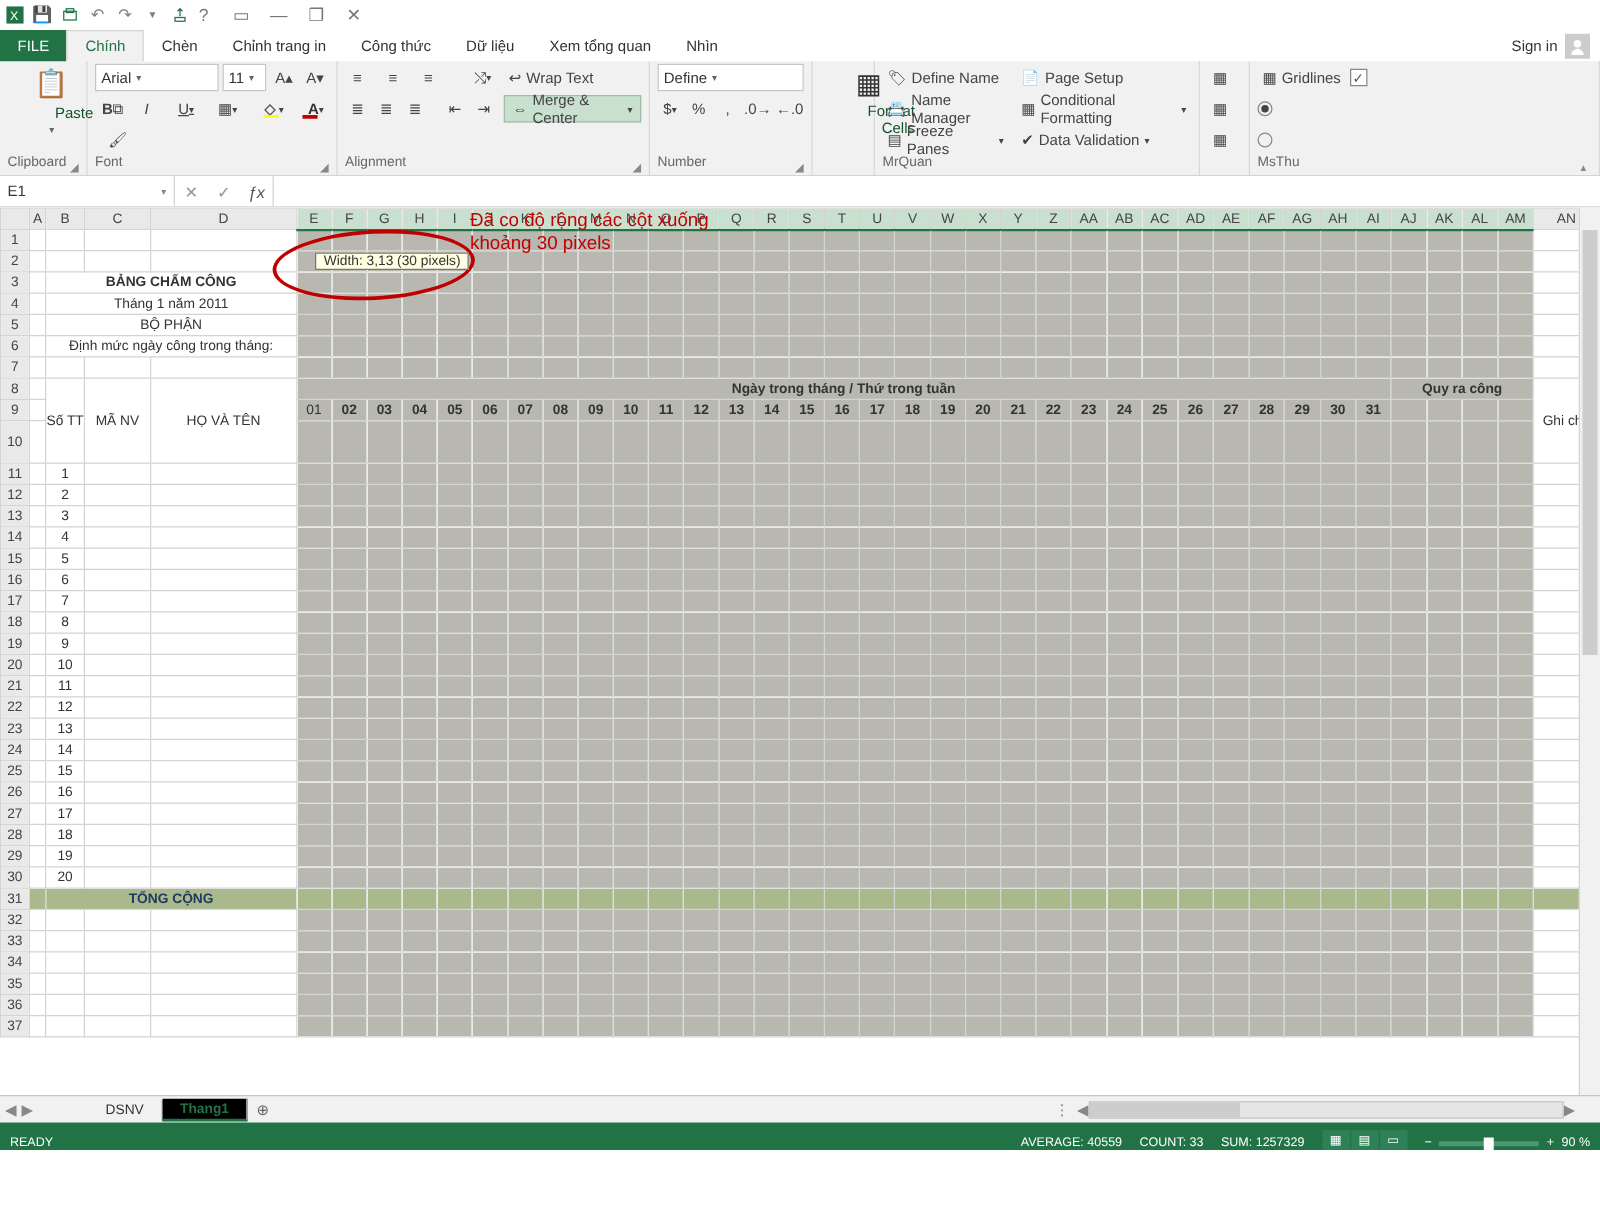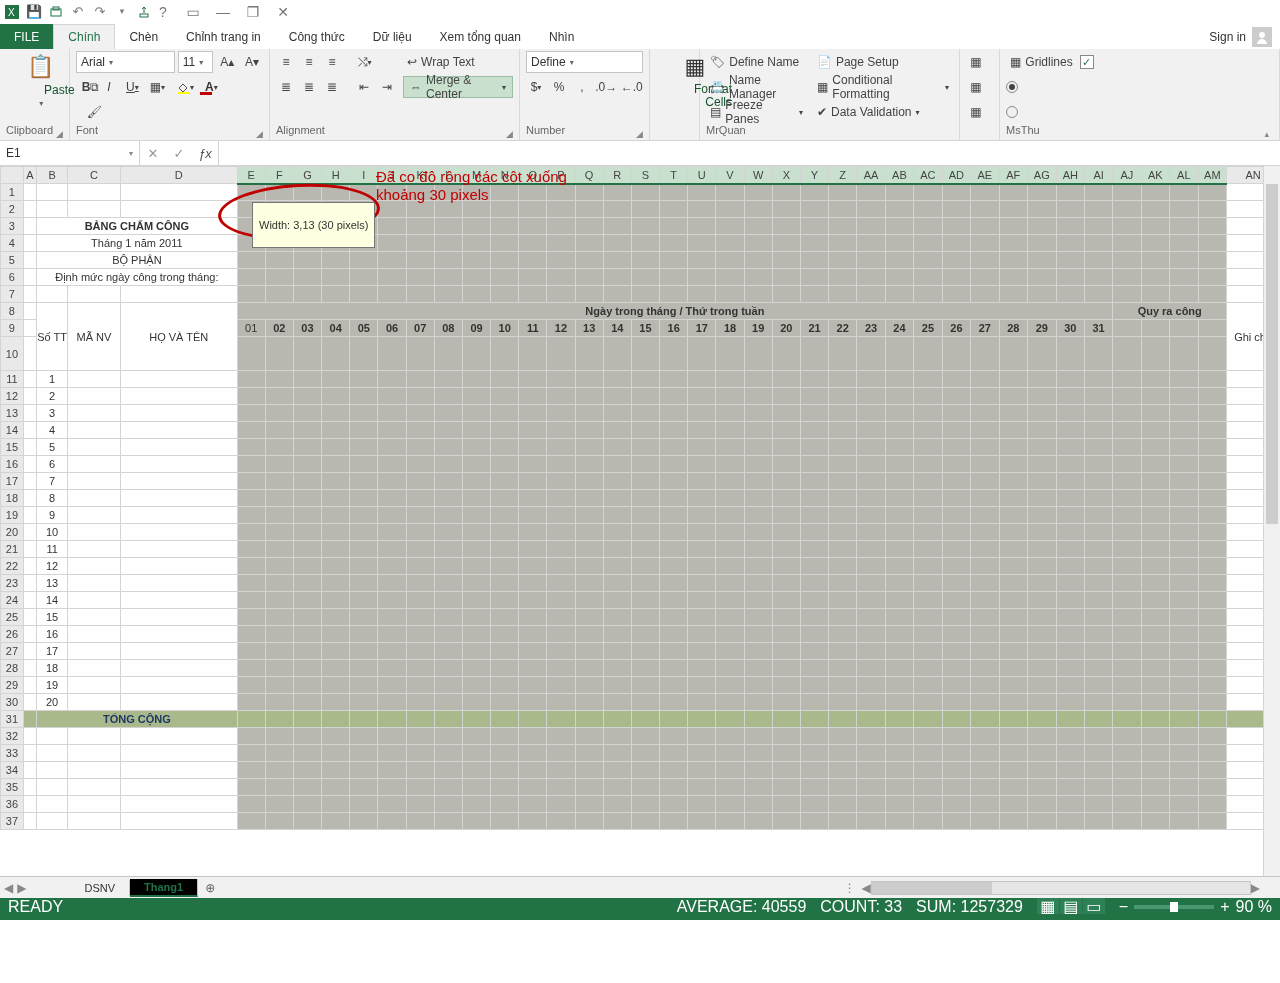--- a/index.html
+++ b/index.html
@@ -25,21 +25,21 @@
 
   
   .ribbon { height: 92px; background: #f1f1f1; border-bottom: 1px solid #d4d4d4; display: flex; }
   .group { border-right: 1px solid #d9d9d9; padding: 2px 6px 0 6px; display: flex; flex-direction: column; justify-content: space-between; }
   .group-body { display: flex; align-items: flex-start; gap: 6px; flex: 1; }
   .group-label { height: 16px; font-size: 11px; color: #666; text-align: left; position: relative; }
   .dlaunch { position: absolute; right: 0; bottom: 1px; font-size: 9px; color: #888; }
   .vbtn { display: flex; flex-direction: column; align-items: center; gap: 2px; padding: 2px; }
   .vbtn .big { width: 28px; height: 28px; display: flex; align-items: center; justify-content: center; font-size: 22px; }
   .rows { display: flex; flex-direction: column; gap: 3px; }
-  .row { display: flex; align-items: center; gap: 3px; height: 22px; }
+  .row { display: flex; align-items: center; gap: 3px; height: 22px; justify-content: space-between; }
   .btn { height: 22px; min-width: 20px; padding: 0 3px; display: flex; align-items: center; justify-content: center; border: 1px solid transparent; font-size: 12px; color: #444; }
   .btn.merge { background: #c9e0cf; border: 1px solid #9bbfa4; padding: 0 6px; gap: 4px; }
   .combo { height: 22px; border: 1px solid #c5c5c5; background: #fff; display: flex; align-items: center; padding: 0 4px; gap: 4px; }
   .combo .dd { font-size: 8px; color: #666; }
   .lbl { font-size: 12px; color: #14532d; margin-left: 36px; }
 
   
   .formulabar { height: 25px; border-bottom: 1px solid #d4d4d4; display: flex; align-items: stretch; background: #fff; }
   .namebox { width: 140px; border-right: 1px solid #d4d4d4; display: flex; align-items: center; padding: 0 6px; gap: 8px; }
   .namebox .dd { font-size: 8px; color: #888; }
@@ -64,30 +64,30 @@
   .sheettabs { height: 22px; border-top: 1px solid #c5c5c5; background: #f1f1f1; display: flex; align-items: center; }
   .navarr { display: flex; padding: 0 4px; gap: 4px; color: #888; }
   .stab { padding: 2px 14px; border-right: 1px solid #c5c5c5; background: #f1f1f1; font-size: 11px; }
   .stab.active { background: #000000; border-bottom: 2px solid #217346; color: #217346; font-weight: bold; }
   .addsheet { width: 24px; text-align: center; color: #666; }
   .hscroll { flex: 1; display: flex; justify-content: flex-end; align-items: center; padding-right: 20px; }
   .scrolltrack { width: 380px; height: 14px; background: #e5e5e5; border: 1px solid #c5c5c5; position: relative; }
   .scrollthumb { position: absolute; left: 0; top: 0; height: 100%; width: 120px; background: #cdcdcd; }
 
   
-  .statusbar { height: 22px; background: #217346; color: #fff; display: flex; align-items: flex-start; font-size: 16px; padding: 0 8px; gap: 14px; }
+  .statusbar { height: 22px; background: #217346; color: #fff; display: flex; align-items: flex-end; font-size: 10px; padding: 0 8px; gap: 14px; }
   .statusbar .spacer { flex: 1; }
   .viewbtns { display: flex; gap: 1px; }
   .viewbtn { width: 22px; height: 16px; background: #2e8057; display: flex; align-items: center; justify-content: center; }
   .zoom { display: flex; align-items: center; gap: 6px; }
   .zoomtrack { width: 80px; height: 4px; background: #4a9670; position: relative; }
   .zoomthumb { position: absolute; left: 36px; top: -3px; width: 8px; height: 10px; background: #fff; }
 
   
-  .tooltip { position: absolute; background: #ffffe1; border: 1px solid #767676; padding: 16px 6px; font-size: 11px; color: #333; white-space: nowrap; z-index: 50; }
+  .tooltip { position: absolute; background: #ffffe1; border: 1px solid #767676; padding: 0 6px; font-size: 11px; color: #333; white-space: nowrap; z-index: 50; }
 
   
   .redtext { color: #c00000; font-size: 15px; position: absolute; z-index: 40; font-family: "Times New Roman", serif; }
   .redcircle { position: absolute; border: 3px solid #c00000; border-radius: 50%; z-index: 39; }
 
   
   .vscroll { position: absolute; right: 0; top: 0; width: 17px; bottom: 0; background: #f1f1f1; border-left: 1px solid #d4d4d4; }
   .vthumb { position: absolute; top: 18px; left: 2px; right: 2px; height: 340px; background: #cdcdcd; }
 </style>
 </head>

